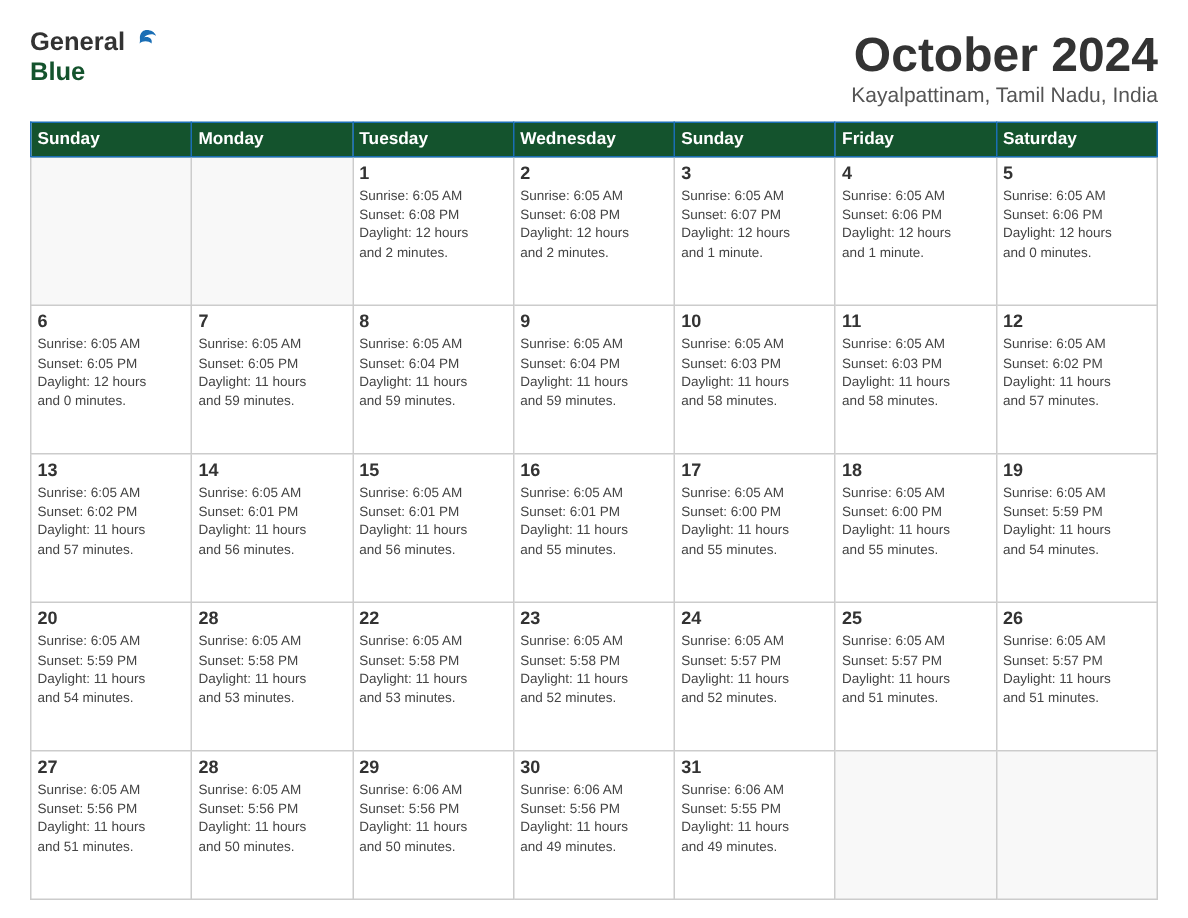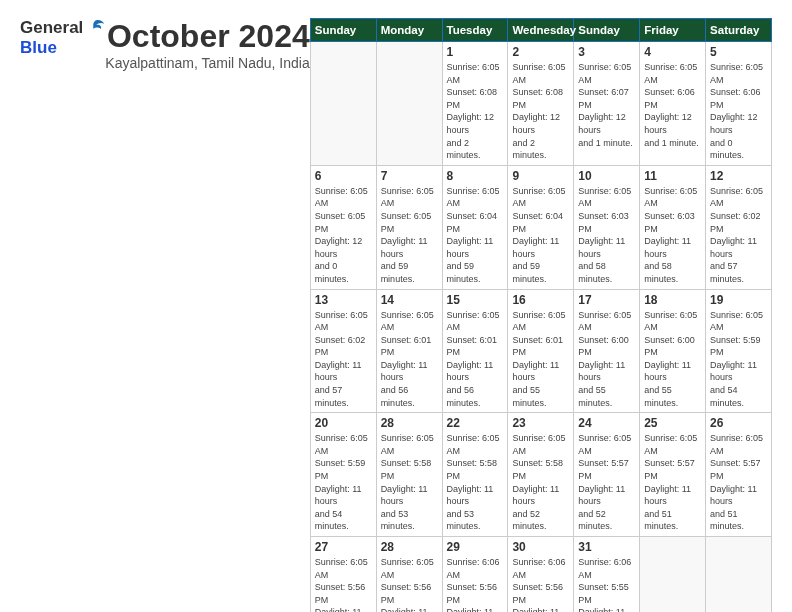--- a/index.html
+++ b/index.html
@@ -8,21 +8,21 @@
       height: 612px;
       font-family: Arial, sans-serif;
       background: #fff;
       overflow: hidden;
     }
     .page {
       width: 792px;
       height: 612px;
       padding: 18px 20px 12px 20px;
       display: flex;
-      flex-direction: row;
+      flex-direction: column;
     }
     .header {
       display: flex;
       justify-content: space-between;
       align-items: flex-start;
       margin-bottom: 10px;
     }
     .logo {
       display: flex;
       flex-direction: column;
@@ -93,21 +93,21 @@
 <div class="page">
   <div class="header">
     <div class="logo">
       <div class="logo-line">
         <span style="font-size:17px;font-weight:bold;color:#333;">General</span>
         <svg width="20" height="18" viewBox="0 0 20 18">
           <path d="M10 2 C12 0, 18 1, 19 5 C17 3, 13 4, 11 6 C14 5, 17 7, 16 10 C14 8, 10 8, 8 10 C9 7, 7 5, 10 2Z" fill="#1a6eb5"></path>
         </svg>
       </div>
       <div>
-        <span style="font-size:17px;font-weight:bold;color:#1d4ed8;">Blue</span>
+        <span style="font-size:17px;font-weight:bold;color:#14532d;">Blue</span>
       </div>
     </div>
     <div class="title-area">
       <div class="month-title">October 2024</div>
       <div class="location">Kayalpattinam, Tamil Nadu, India</div>
     </div>
   </div>
 
   <table class="calendar">
     <thead>

